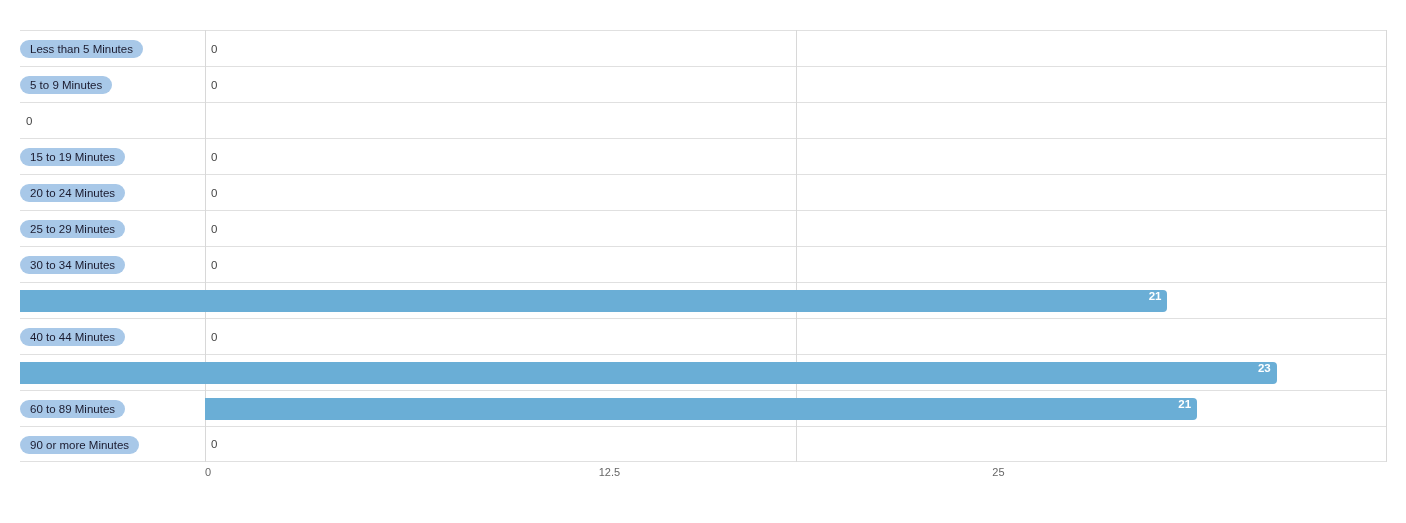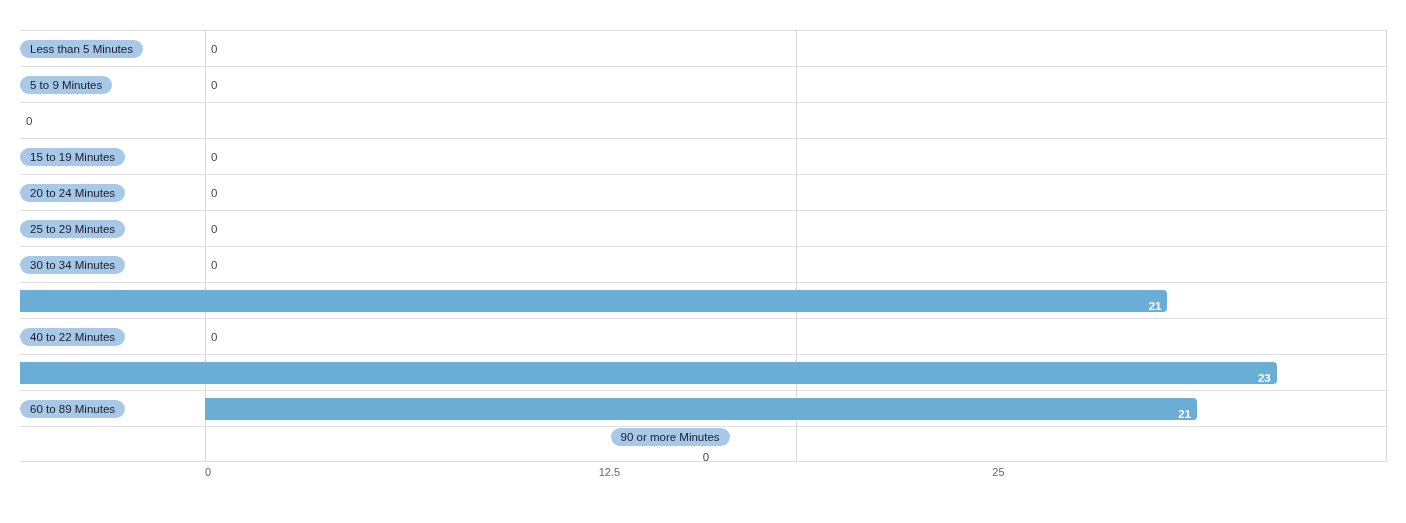--- a/index.html
+++ b/index.html
@@ -33,21 +33,20 @@
       width: 100%;
     }
     .bar-row {
       display: flex;
       align-items: center;
       height: 36px;
       border-top: 1px solid #e0e0e0;
     }
     .bar-row:last-of-type {
       border-bottom: 1px solid #e0e0e0;
-      flex-direction: column;
     }
     .row-label {
       width: 185px;
       flex-shrink: 0;
       padding-right: 4px;
     }
     .label-pill {
       display: inline-block;
       background: #a8c8e8;
       border-radius: 12px;
@@ -62,21 +61,21 @@
       height: 100%;
       display: flex;
       align-items: center;
     }
     .bar {
       height: 22px;
       background: #6aaed6;
       border-radius: 0 4px 4px 0;
       position: relative;
       display: flex;
-      align-items: flex-end;
+      align-items: flex-start;
       justify-content: flex-end;
       min-width: 0;
     }
     .bar-value {
       font-size: 11.5px;
       color: #fff;
       padding-right: 6px;
       font-weight: bold;
       white-space: nowrap;
     }
@@ -183,21 +182,21 @@
           </div>
         </div>
         <div class="bar-row">
           <div class="bar-section">
             <div class="bar" style="width: 84%;">
               <span class="bar-value">21</span>
             </div>
           </div>
         </div>
         <div class="bar-row">
-          <div class="row-label"><span class="label-pill">40 to 22 Minutes</span></div>
+          <div class="row-label"><span class="label-pill">40 to 44 Minutes</span></div>
           <div class="bar-section">
             <div class="bar" style="width: 0%;"></div>
             <span class="bar-value-outside">0</span>
           </div>
         </div>
         <div class="bar-row">
           <div class="bar-section">
             <div class="bar" style="width: 92%;">
               <span class="bar-value">23</span>
             </div>

